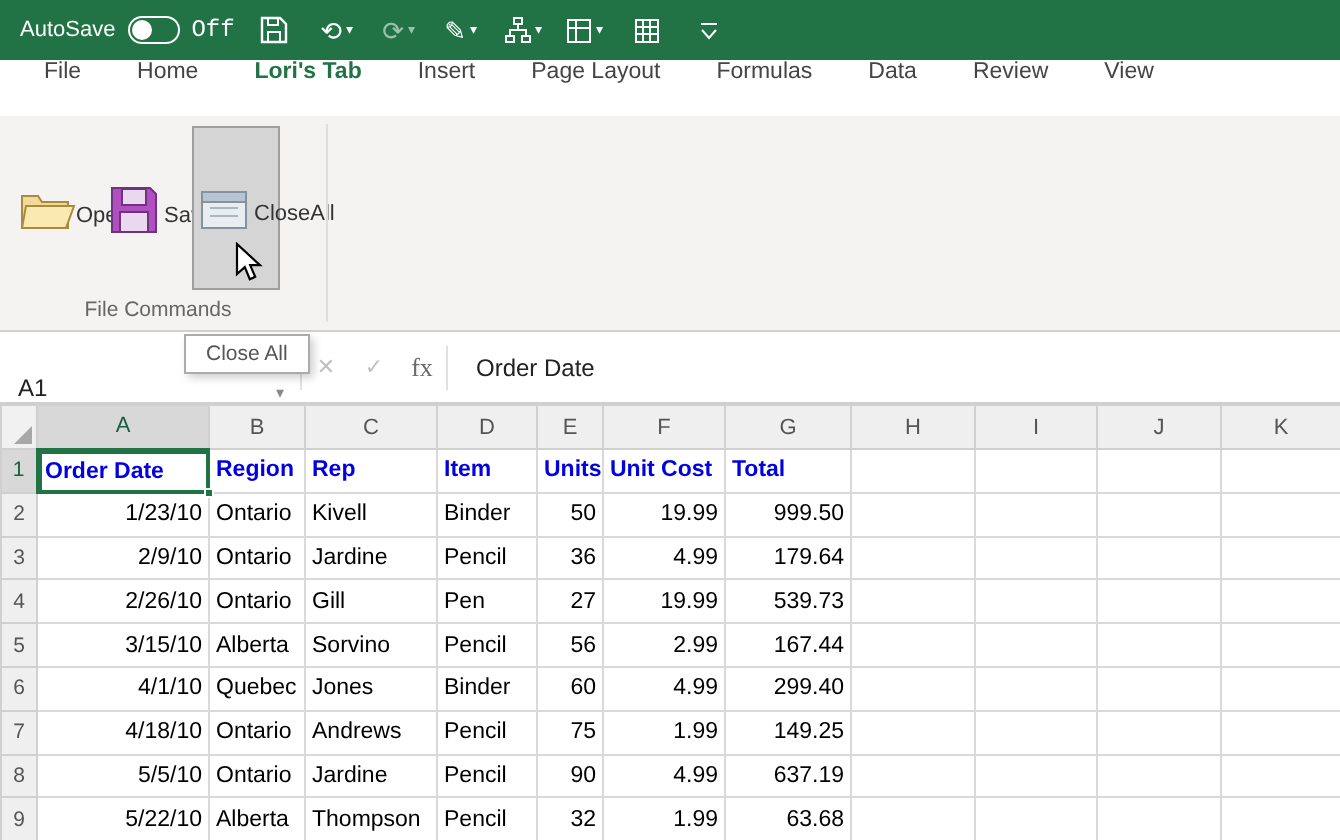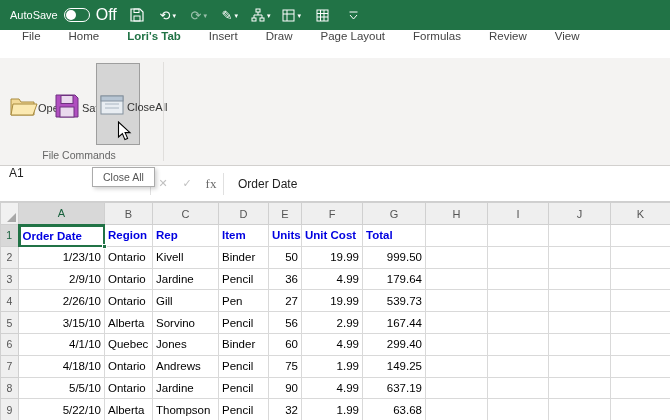--- a/index.html
+++ b/index.html
@@ -9,21 +9,21 @@
 
   
   .titlebar { position:absolute; left:0; top:0; width:670px; height:30px;
               background:#217346; display:flex; align-items:center; gap:9px;
               padding-left:10px; color:#fff; }
   .autosave { display:flex; align-items:center; gap:6px; font-size:11px; color:#fff; }
   .toggle { width:26px; height:14px; border:1px solid #fff; border-radius:8px;
             position:relative; display:inline-block; }
   .knob { position:absolute; left:1px; top:1px; width:10px; height:10px;
           border-radius:50%; background:#fff; }
-  .toggle-state { font-size:16px; }
+  .toggle-state { font-size:12px;font-family:Liberation Mono, monospace; }
   .qat-btn { height:22px; min-width:22px; display:inline-flex; align-items:center;
              justify-content:center; color:#fff; font-size:13px; line-height:1; }
   .qat-btn svg { display:block; }
   .caret { font-size:7px; margin-left:2px; color:#fff; }
   .dimmed { opacity:.55; }
 
   
   .tabrow { position:absolute; left:0; top:30px; width:670px; height:28px;
             background:#fff; display:flex; align-items:flex-start; padding-left:8px;
             overflow:hidden; }
@@ -47,21 +47,21 @@
   
   .cursor { position:absolute; left:117px; top:121px; z-index:12; }
   .tooltip { position:absolute; left:92px; top:167px; z-index:11; background:#fff;
              border:1px solid #ababab; padding:3px 10px; font-size:10.5px; color:#555;
              box-shadow:2px 2px 4px rgba(0,0,0,.18); white-space:nowrap; }
 
   
   .formulabar { position:absolute; left:0; top:166px; width:670px; height:36px;
                 background:#fff; border-bottom:1px solid #cfcfcf; display:flex;
                 align-items:center; }
-  .namebox { width:150px; height:100%; display:flex; align-items:flex-start;
+  .namebox { width:150px; height:100%; display:flex; align-items:flex-end;
              justify-content:space-between; padding:0 8px 0 9px; font-size:12px; color:#222; }
   .nb-caret { color:#8a8a8a; font-size:8px; }
   .fsep { width:1px; height:22px; background:#e0e0e0; }
   .fbtn { width:24px; text-align:center; font-size:11px; color:#c0c0c0; }
   .fbtn.fx { font-family:"Liberation Serif", serif; font-size:13px;
              color:#6a6a6a; }
   .fvalue { padding-left:14px; font-size:12px; color:#222; }
 
   
   .gridwrap { position:absolute; left:0; top:202px; width:670px; height:218px; overflow:hidden; }
@@ -146,23 +146,23 @@
           <path d="M2,5 l3.5,4 3.5,-4" fill="none" stroke="#fff"></path>
         </svg>
     </span>
   </div>
 
   <div class="tabrow">
     <div class="tab">File</div>
     <div class="tab">Home</div>
     <div class="tab active">Lori's Tab</div>
     <div class="tab">Insert</div>
-    <div class="tab">Draw</div>
     <div class="tab">Page Layout</div>
     <div class="tab">Formulas</div>
+    <div class="tab">Data</div>
     <div class="tab">Review</div>
     <div class="tab">View</div>
   </div>
 
   <div class="ribbon">
     <div class="rbtn" style="left:8px">
       <span class="ricon">
         <svg width="30" height="30" viewBox="0 0 30 30">
             <path d="M3,8 h8 l2,3 h13 v13 h-23 z" fill="#f2d999" stroke="#a98b3e"></path>
             <path d="M5,13 h24 l-4,11 h-22 z" fill="#fbe9b2" stroke="#a98b3e"></path>

